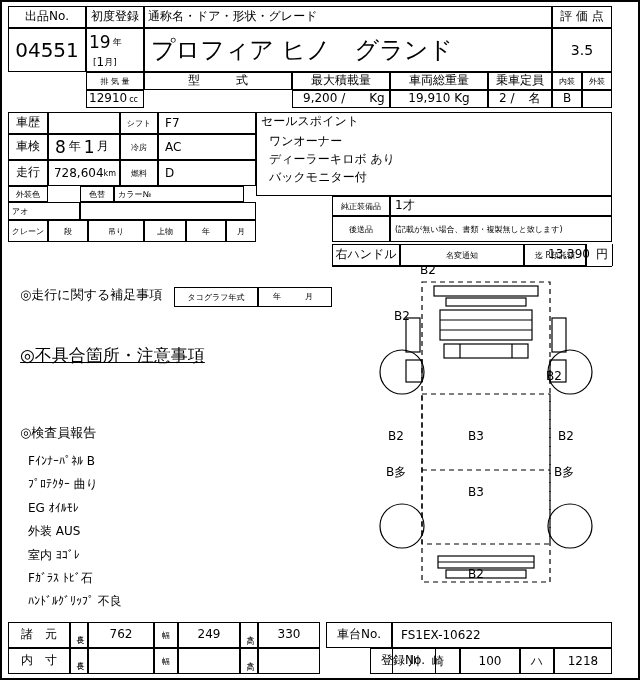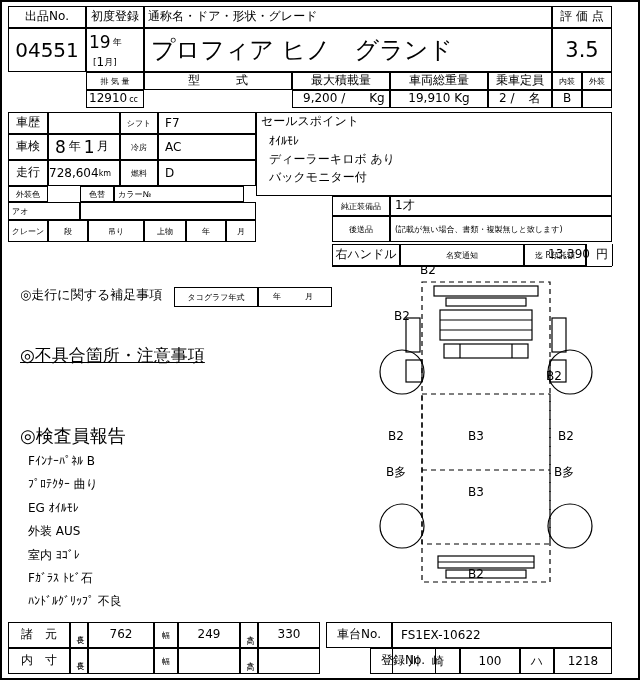--- a/index.html
+++ b/index.html
@@ -45,21 +45,21 @@
       <span class="sm">月</span>
       <span class="sm">]</span>
     </div>
   </div>
 
   <div class="abs bx l" style="left:142px;top:26px;width:408px;height:44px;padding-left:6px;">
     <span style="font-size:24px;">プロフィア ヒノ　グランド</span>
   </div>
 
   <div class="abs bx c" style="left:550px;top:26px;width:60px;height:44px;">
-    <span style="font-size:21px;">3.5</span>
+    <span style="font-size:14px;">3.5</span>
   </div>
 
   <div class="abs bx c xs" style="left:550px;top:70px;width:30px;height:18px;">内装</div>
   <div class="abs bx c xs" style="left:580px;top:70px;width:30px;height:18px;">外装</div>
   <div class="abs bx c lbl" style="left:550px;top:88px;width:30px;height:18px;">B</div>
   <div class="abs bx c lbl" style="left:580px;top:88px;width:30px;height:18px;"></div>
 
   <div class="abs bx c xs" style="left:84px;top:70px;width:58px;height:18px;">排 気 量</div>
   <div class="abs bx c lbl" style="left:142px;top:70px;width:148px;height:18px;">型　　　式</div>
   <div class="abs bx c lbl" style="left:290px;top:70px;width:98px;height:18px;">最大積載量</div>
@@ -95,21 +95,21 @@
     <span class="lbl" style="margin:0 3px;">年</span>
     <span class="lg">1</span>
     <span class="lbl" style="margin-left:2px;">月</span>
   </div>
   <div class="abs bx c xs" style="left:118px;top:132px;width:38px;height:26px;">冷房</div>
   <div class="abs bx l" style="left:156px;top:132px;width:98px;height:26px;padding-left:6px;">
     <span class="md">AC</span>
   </div>
 
   <div class="abs bx c lbl" style="left:6px;top:158px;width:40px;height:26px;">走行</div>
-  <div class="abs bx cc" style="left:46px;top:158px;width:72px;height:26px;padding-right:3px;">
+  <div class="abs bx cc" style="left:46px;top:158px;width:72px;height:26px;justify-content:flex-end;padding-right:3px;">
     <span class="md">728,604</span>
       <span class="xs">km</span>
   </div>
   <div class="abs bx c xs" style="left:118px;top:158px;width:38px;height:26px;">燃料</div>
   <div class="abs bx l" style="left:156px;top:158px;width:98px;height:26px;padding-left:6px;">
     <span class="md">D</span>
   </div>
 
   <div class="abs bx c xs" style="left:6px;top:184px;width:40px;height:16px;">外装色</div>
   <div class="abs bx l xs" style="left:6px;top:200px;width:72px;height:18px;padding-left:3px;">アオ</div>
@@ -120,21 +120,21 @@
   <div class="abs bx c xs" style="left:6px;top:218px;width:40px;height:22px;">クレーン</div>
   <div class="abs bx c xs" style="left:46px;top:218px;width:40px;height:22px;">段</div>
   <div class="abs bx c xs" style="left:86px;top:218px;width:56px;height:22px;">吊り</div>
   <div class="abs bx c xs" style="left:142px;top:218px;width:42px;height:22px;">上物</div>
   <div class="abs bx c xs" style="left:184px;top:218px;width:40px;height:22px;">年</div>
   <div class="abs bx c xs" style="left:224px;top:218px;width:30px;height:22px;">月</div>
 
   <div class="abs bx" style="left:254px;top:110px;width:356px;height:84px;">
     <div class="lbl" style="padding:2px 4px;">セールスポイント</div>
     <div class="lbl" style="padding:1px 4px 0 12px;line-height:1.5;">
-      <div>ｵｲﾙﾓﾚ</div>
+      <div>ワンオーナー</div>
       <div>ディーラーキロボ あり</div>
       <div>バックモニター付</div>
     </div>
   </div>
 
   <div class="abs bx c xs" style="left:330px;top:194px;width:58px;height:20px;">純正装備品</div>
   <div class="abs bx l lbl" style="left:388px;top:194px;width:222px;height:20px;padding-left:4px;">1才</div>
   <div class="abs bx c xs" style="left:330px;top:214px;width:58px;height:26px;">後送品</div>
   <div class="abs bx l xs" style="left:388px;top:214px;width:222px;height:26px;padding-left:4px;color:#000;">(記載が無い場合、書類・複製無しと致します)</div>
 
@@ -155,21 +155,21 @@
 
   <div class="abs lbl" style="left:18px;top:286px;width:180px;font-size:13px;">◎走行に関する補足事項</div>
   <div class="abs bx c xs" style="left:172px;top:285px;width:84px;height:20px;">タコグラフ年式</div>
   <div class="abs bx" style="left:256px;top:285px;width:74px;height:20px;">
     <div class="abs cc xs" style="left:14px;top:3px;">年</div>
     <div class="abs cc xs" style="left:46px;top:3px;">月</div>
   </div>
 
   <div class="abs" style="left:18px;top:342px;font-size:17px;text-decoration:underline;">◎不具合箇所・注意事項</div>
 
-  <div class="abs" style="left:18px;top:422px;font-size:18px;">◎検査員報告</div>
+  <div class="abs" style="left:18px;top:422px;font-size:13px;">◎検査員報告</div>
   <div class="abs" style="left:26px;top:448px;width:170px;font-size:12px;line-height:1.95;">
     <div>Fｲﾝﾅｰﾊﾟﾈﾙ B</div>
     <div>ﾌﾟﾛﾃｸﾀｰ 曲り</div>
     <div>EG ｵｲﾙﾓﾚ</div>
     <div>外装 AUS</div>
     <div>室内 ﾖｺﾞﾚ</div>
     <div>Fｶﾞﾗｽ ﾄﾋﾞ石</div>
     <div>ﾊﾝﾄﾞﾙｸﾞﾘｯﾌﾟ 不良</div>
   </div>
 

